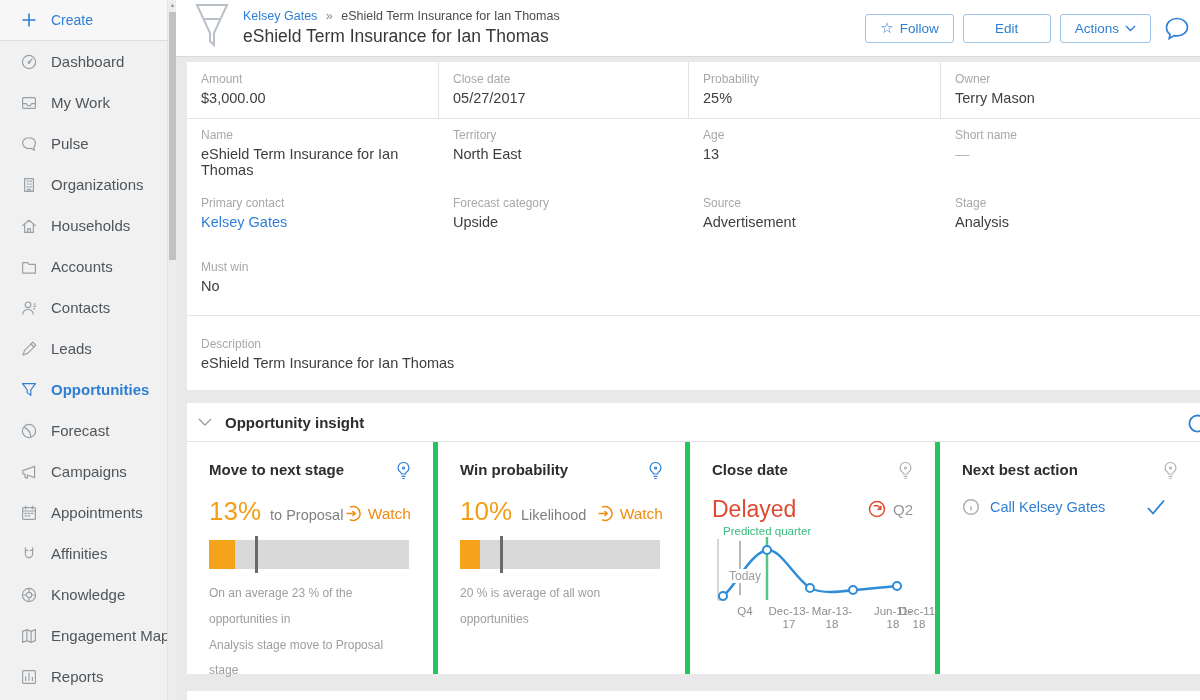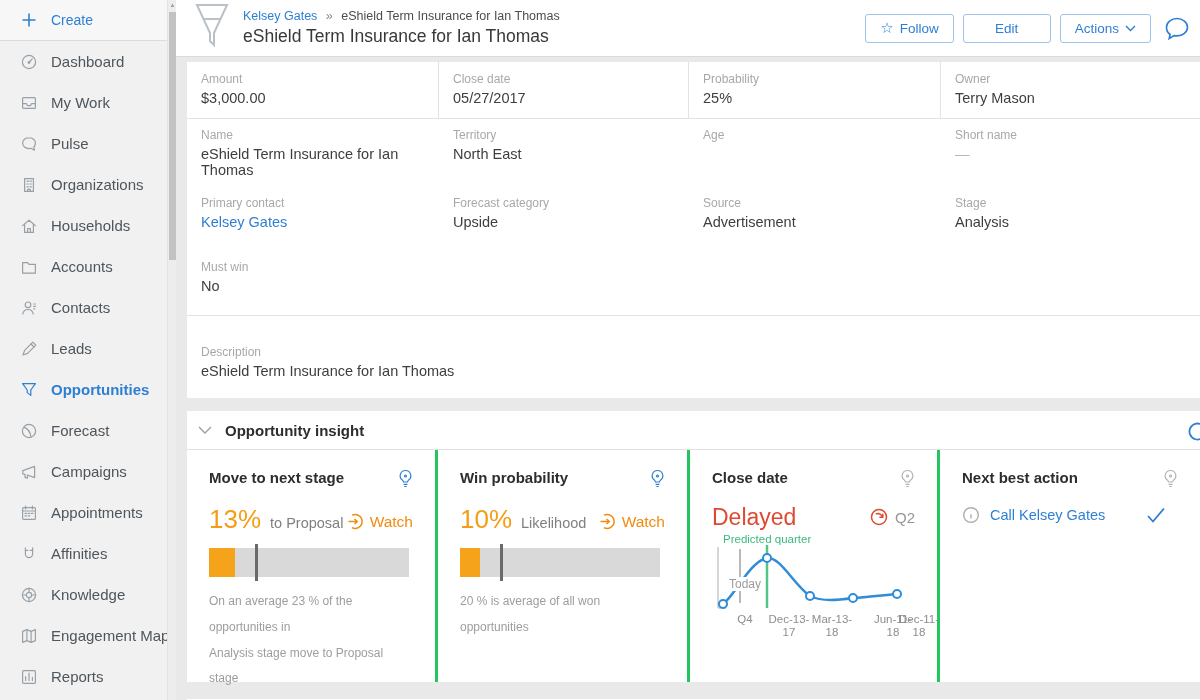--- a/index.html
+++ b/index.html
@@ -47,36 +47,36 @@
   .content { flex:1; padding:5px 0 0 11px; overflow:hidden; }
   .card { background:#fff; }
 
   
   .fields-card { padding-bottom:10px; }
   .frow { display:grid; grid-template-columns:252px 250px 252px 1fr; }
   .frow:nth-child(1) { border-bottom:1px solid #e3e3e3; }
   .frow:nth-child(1) .fcell { padding-top:10px; padding-bottom:12px; }
   .frow:nth-child(1) .fcell:not(:last-child) { border-right:1px solid #e3e3e3; }
   .frow:nth-child(4) { margin-top:12px; }
-  .frow:nth-child(5) { grid-template-columns:1fr; border-top:1px solid #e3e3e3; margin-top:12px; padding-top:20px; }
+  .frow:nth-child(5) { grid-template-columns:1fr; border-top:1px solid #e3e3e3; margin-top:12px; padding-top:12px; }
   .fcell { padding:9px 14px 9px 14px; }
   .flabel { font-size:12px; color:#a8a8a8; }
   .fvalue { font-size:14.5px; color:#3e3e3e; margin-top:4px; }
   .fvalue.link { color:#2e7fd3; cursor:pointer; }
   .fvalue.muted { color:#b8b8b8; }
 
   
   .insight-card { margin-top:13px; position:relative; }
   .insight-head { height:39px; display:flex; align-items:center; padding-left:11px;
     border-bottom:1px solid #e2e2e2; position:relative; }
   .chev { color:#9aa0a6; margin-right:13px; display:flex; cursor:pointer; }
   .insight-title { font-weight:700; font-size:15px; color:#2d2d2d; }
   .refresh { position:absolute; right:-9px; top:9px; color:#2e7fd3; cursor:pointer; }
   .cards-row { display:flex; height:232px; }
-  .icard { width:251px; flex:none; padding:19px 22px 0 22px; border-right:3px solid #22c55e; position:relative; }
+  .icard { width:251px; flex:none; padding:19px 22px 0 22px; border-right:5px solid #22c55e; position:relative; }
   .icard:last-child { border-right:none; flex:1; }
   .ct-row { display:flex; align-items:flex-start; justify-content:space-between; }
   .ct { font-size:15px; font-weight:700; color:#2d2d2d; }
   .bulb-blue { color:#2e7fd3; } .bulb-gray { color:#b3b3b3; }
   .stat-row { display:flex; align-items:baseline; margin-top:11px; }
   .pct { font-size:26px; color:#f39e15; }
   .pct-label { font-size:14.5px; color:#7f7f7f; margin-left:9px; }
   .watch { margin-left:auto; display:flex; align-items:center; gap:5px; color:#f08c10;
     font-size:15.5px; cursor:pointer; position:relative; top:3px; }
   .pbar { position:relative; margin-top:13px; width:200px; height:29px; background:#d9d9d9; }
@@ -338,20 +338,21 @@
             <div class="fcell">
               <div class="flabel">Name</div>
               <div class="fvalue">eShield Term Insurance for Ian Thomas</div>
             </div>
             <div class="fcell">
               <div class="flabel">Territory</div>
               <div class="fvalue">North East</div>
             </div>
             <div class="fcell">
               <div class="flabel">Age</div>
+              <div class="fvalue">13</div>
             </div>
             <div class="fcell">
               <div class="flabel">Short name</div>
               <div class="fvalue muted">—</div>
             </div>
           </div>
           <div class="frow">
             <div class="fcell">
               <div class="flabel">Primary contact</div>
               <div class="fvalue link">Kelsey Gates</div>

